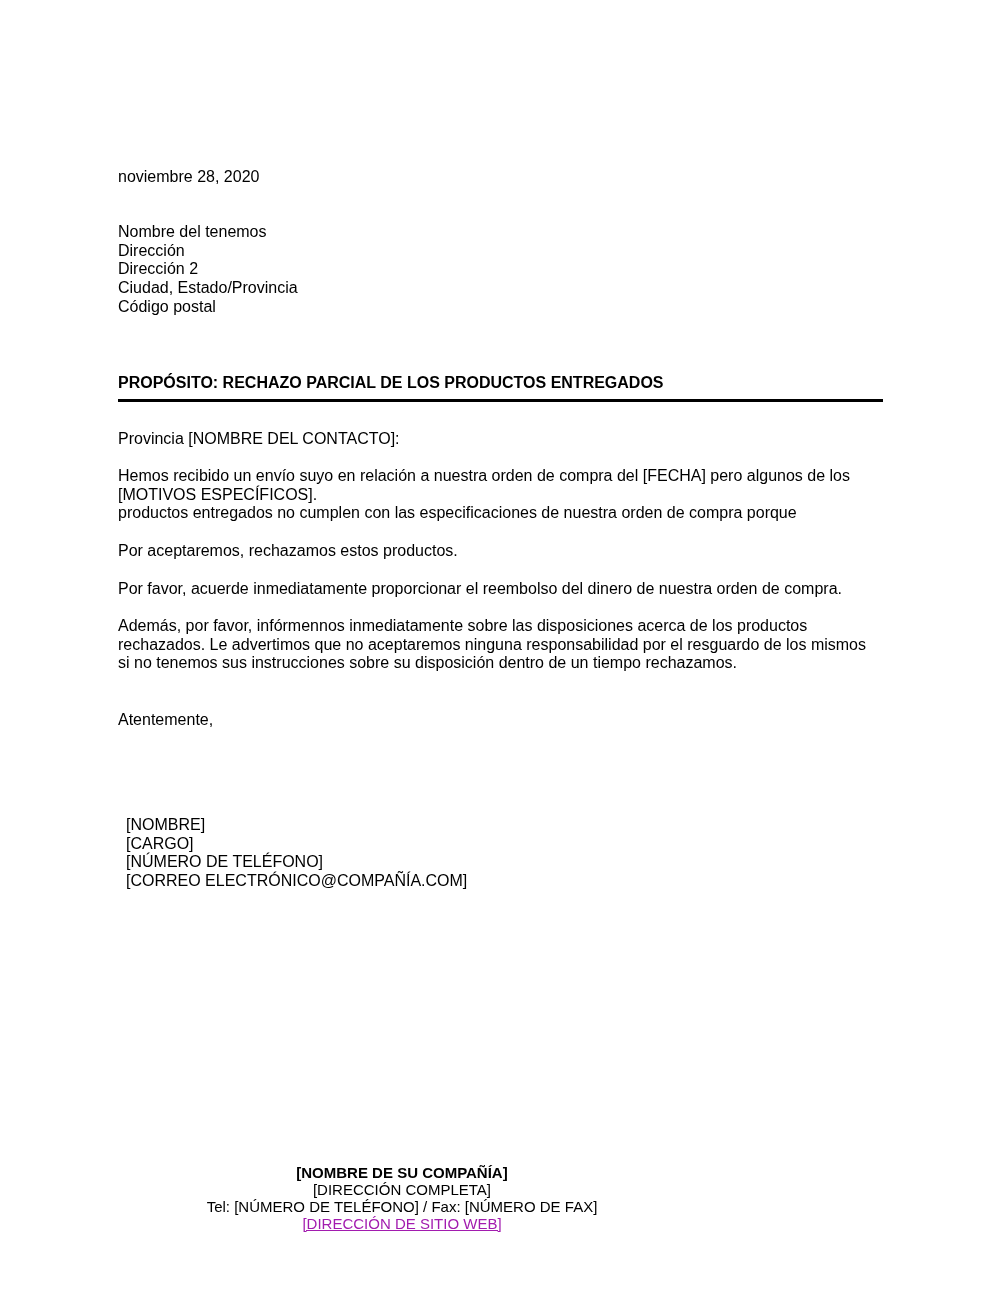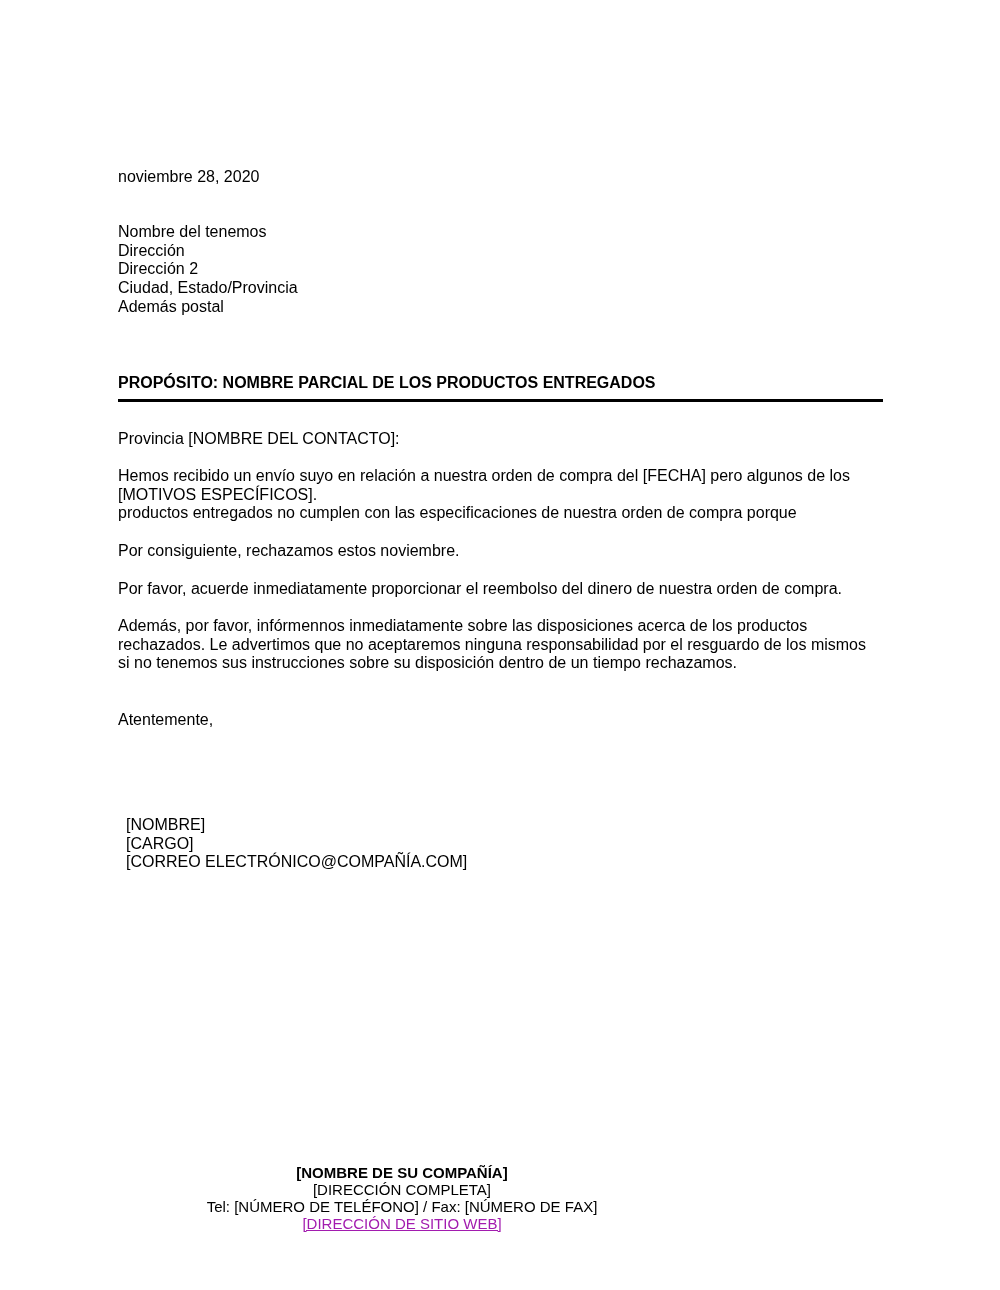--- a/index.html
+++ b/index.html
@@ -20,53 +20,54 @@
 
 <div class="page">
 
   <div class="line" style="top:167px;">noviembre 28, 2020</div>
 
   <div class="block" style="top:223px;">
     <div>Nombre del tenemos</div>
     <div>Dirección</div>
     <div>Dirección 2</div>
     <div>Ciudad, Estado/Provincia</div>
-    <div>Además postal</div>
+    <div>Código postal</div>
   </div>
 
-  <div class="subject">PROPÓSITO: NOMBRE PARCIAL DE LOS PRODUCTOS ENTREGADOS</div>
+  <div class="subject">PROPÓSITO: RECHAZO PARCIAL DE LOS PRODUCTOS ENTREGADOS</div>
   <div class="rule"></div>
 
   <div class="line" style="top:429px;">Provincia [NOMBRE DEL CONTACTO]:</div>
 
   <div class="block" style="top:467px;">
     <div>Hemos recibido un envío suyo en relación a nuestra orden de compra del [FECHA] pero algunos de los</div>
     <div>[MOTIVOS ESPECÍFICOS].</div>
     <div>productos entregados no cumplen con las especificaciones de nuestra orden de compra porque</div>
   </div>
 
   <div class="block" style="top:542px;">
-    <div>Por consiguiente, rechazamos estos noviembre.</div>
+    <div>Por aceptaremos, rechazamos estos productos.</div>
   </div>
 
   <div class="block" style="top:580px;">
     <div>Por favor, acuerde inmediatamente proporcionar el reembolso del dinero de nuestra orden de compra.</div>
   </div>
 
   <div class="block" style="top:617px;">
     <div>Además, por favor, infórmennos inmediatamente sobre las disposiciones acerca de los productos</div>
     <div>rechazados. Le advertimos que no aceptaremos ninguna responsabilidad por el resguardo de los mismos</div>
     <div>si no tenemos sus instrucciones sobre su disposición dentro de un tiempo rechazamos.</div>
   </div>
 
   <div class="line" style="top:710px;">Atentemente,</div>
 
   <div class="block" style="top:816px;margin-left:8px;">
     <div>[NOMBRE]</div>
     <div>[CARGO]</div>
+    <div>[NÚMERO DE TELÉFONO]</div>
     <div>[CORREO ELECTRÓNICO@COMPAÑÍA.COM]</div>
   </div>
 
   <div class="footer">
     <div class="bold">[NOMBRE DE SU COMPAÑÍA]</div>
     <div>[DIRECCIÓN COMPLETA]</div>
     <div>Tel: [NÚMERO DE TELÉFONO] / Fax: [NÚMERO DE FAX]</div>
     <div><a>[DIRECCIÓN DE SITIO WEB]</a></div>
   </div>
 

